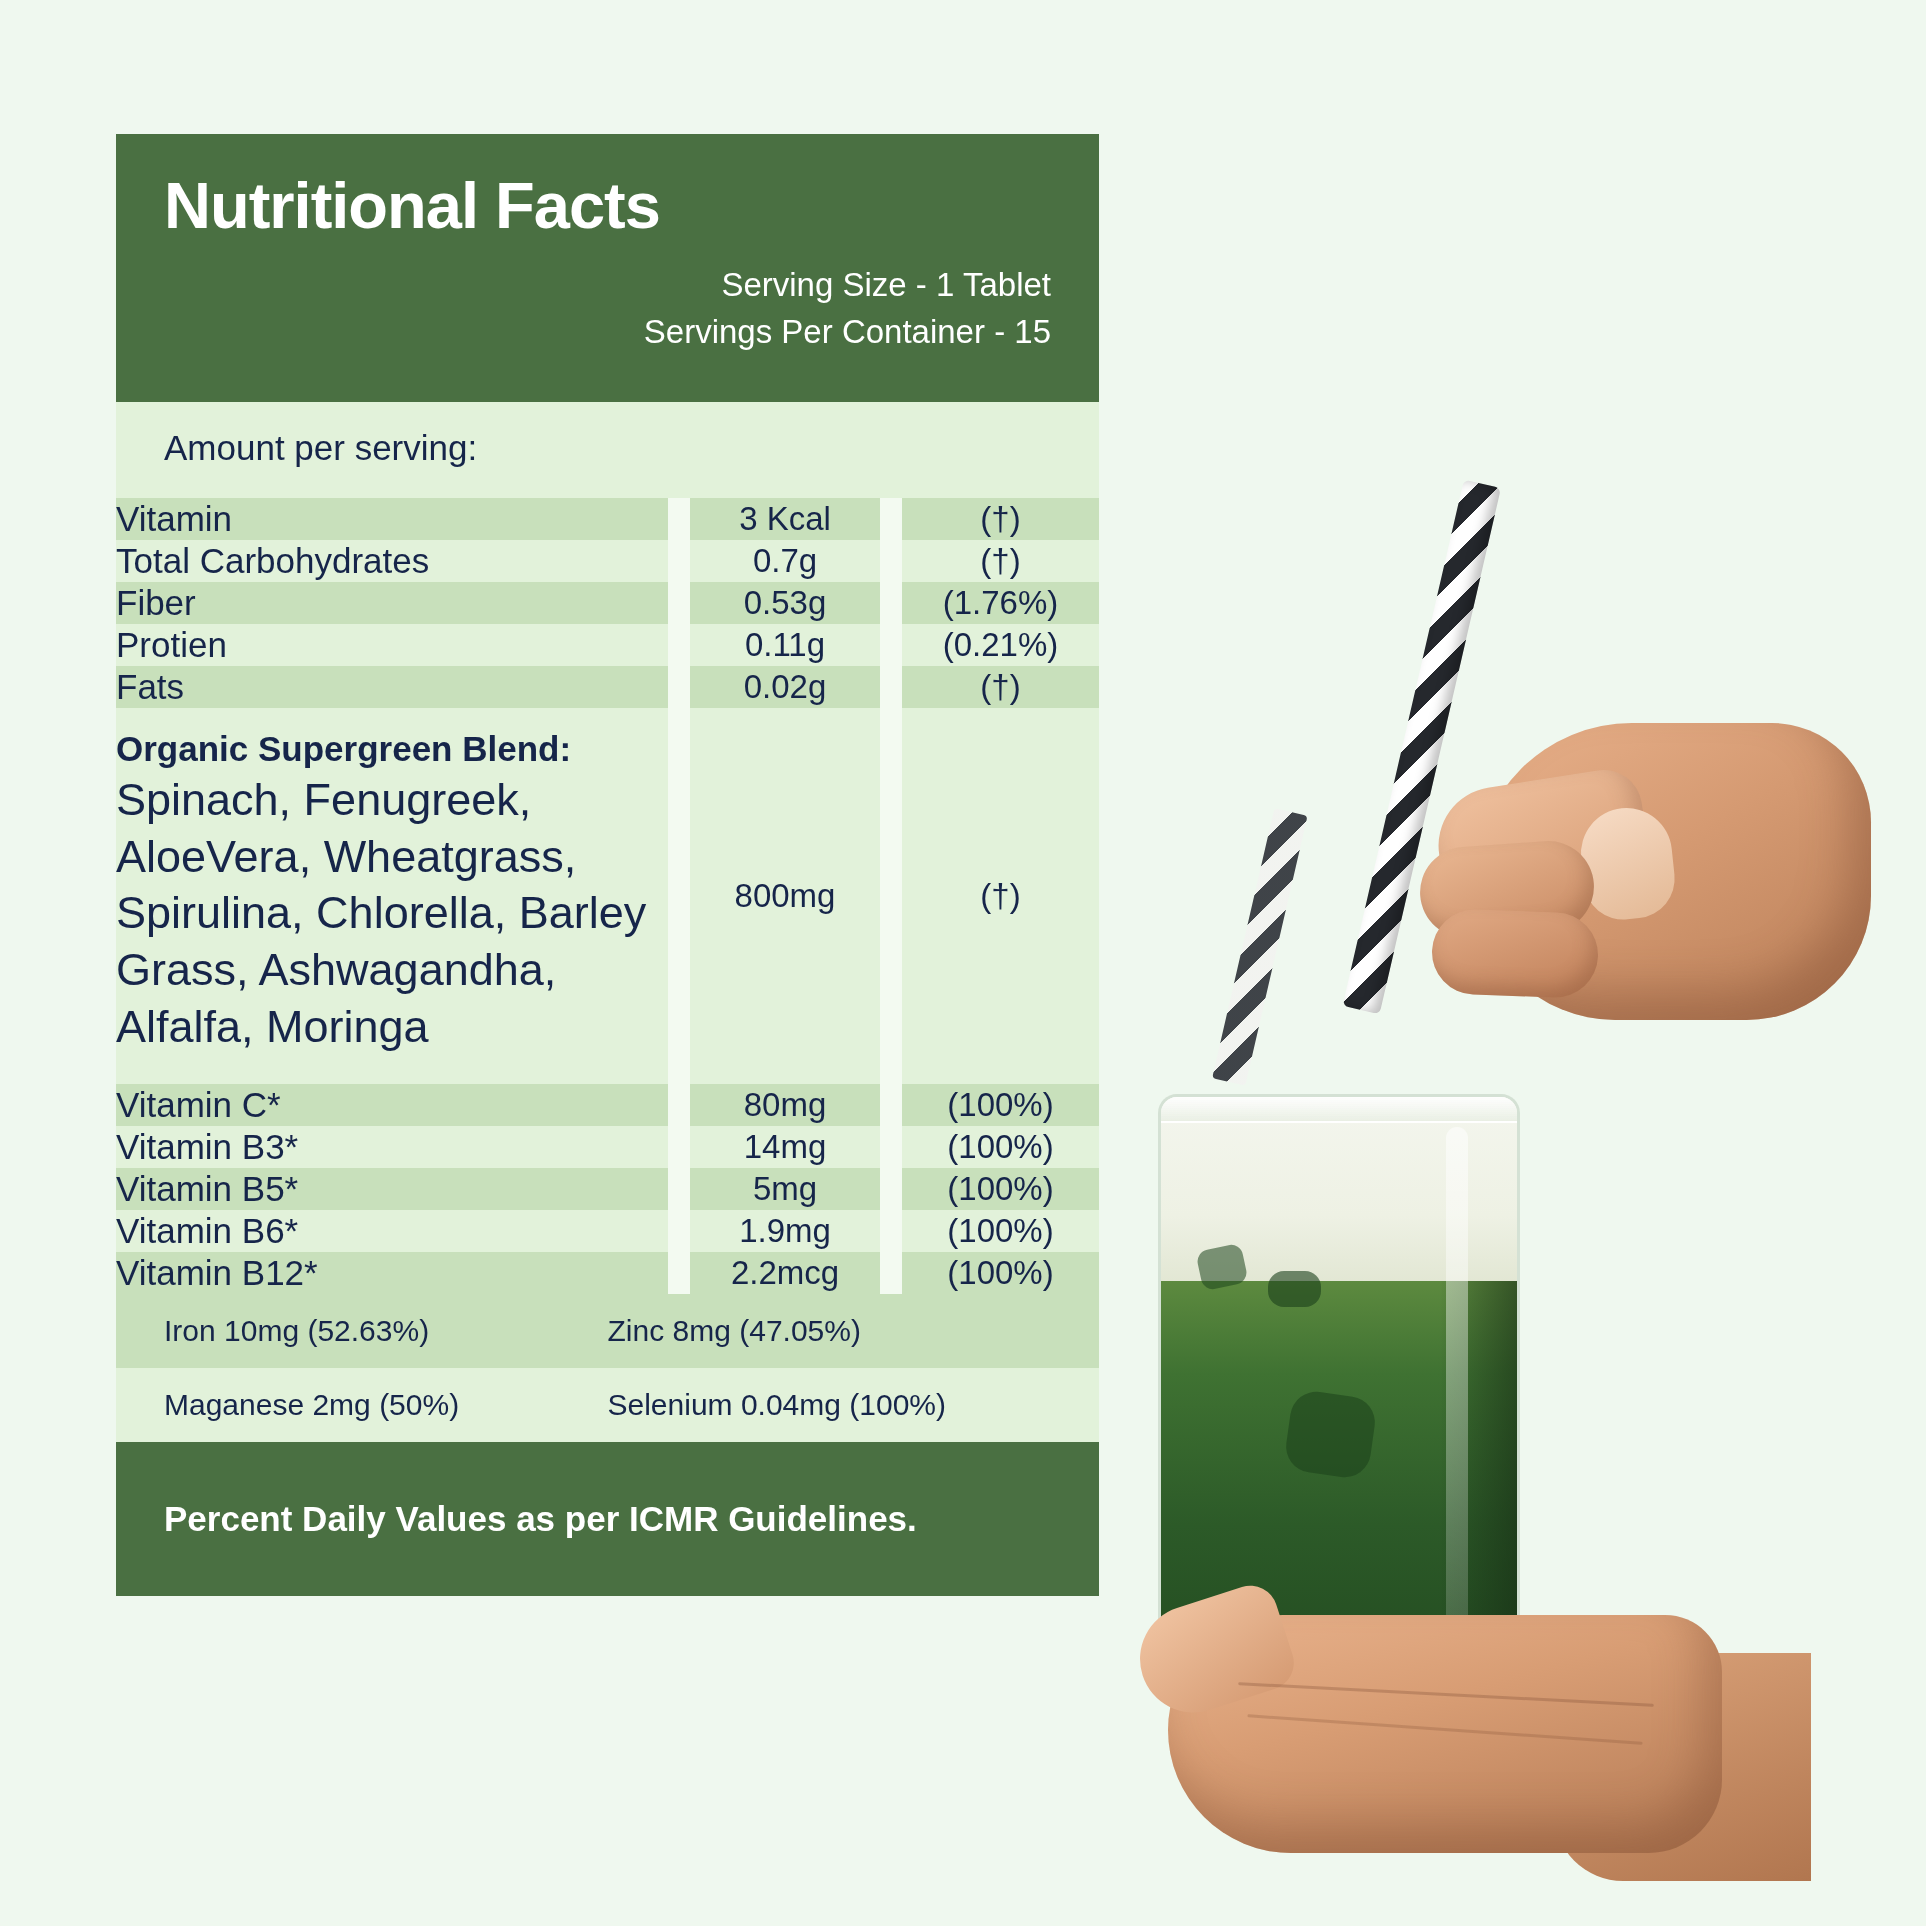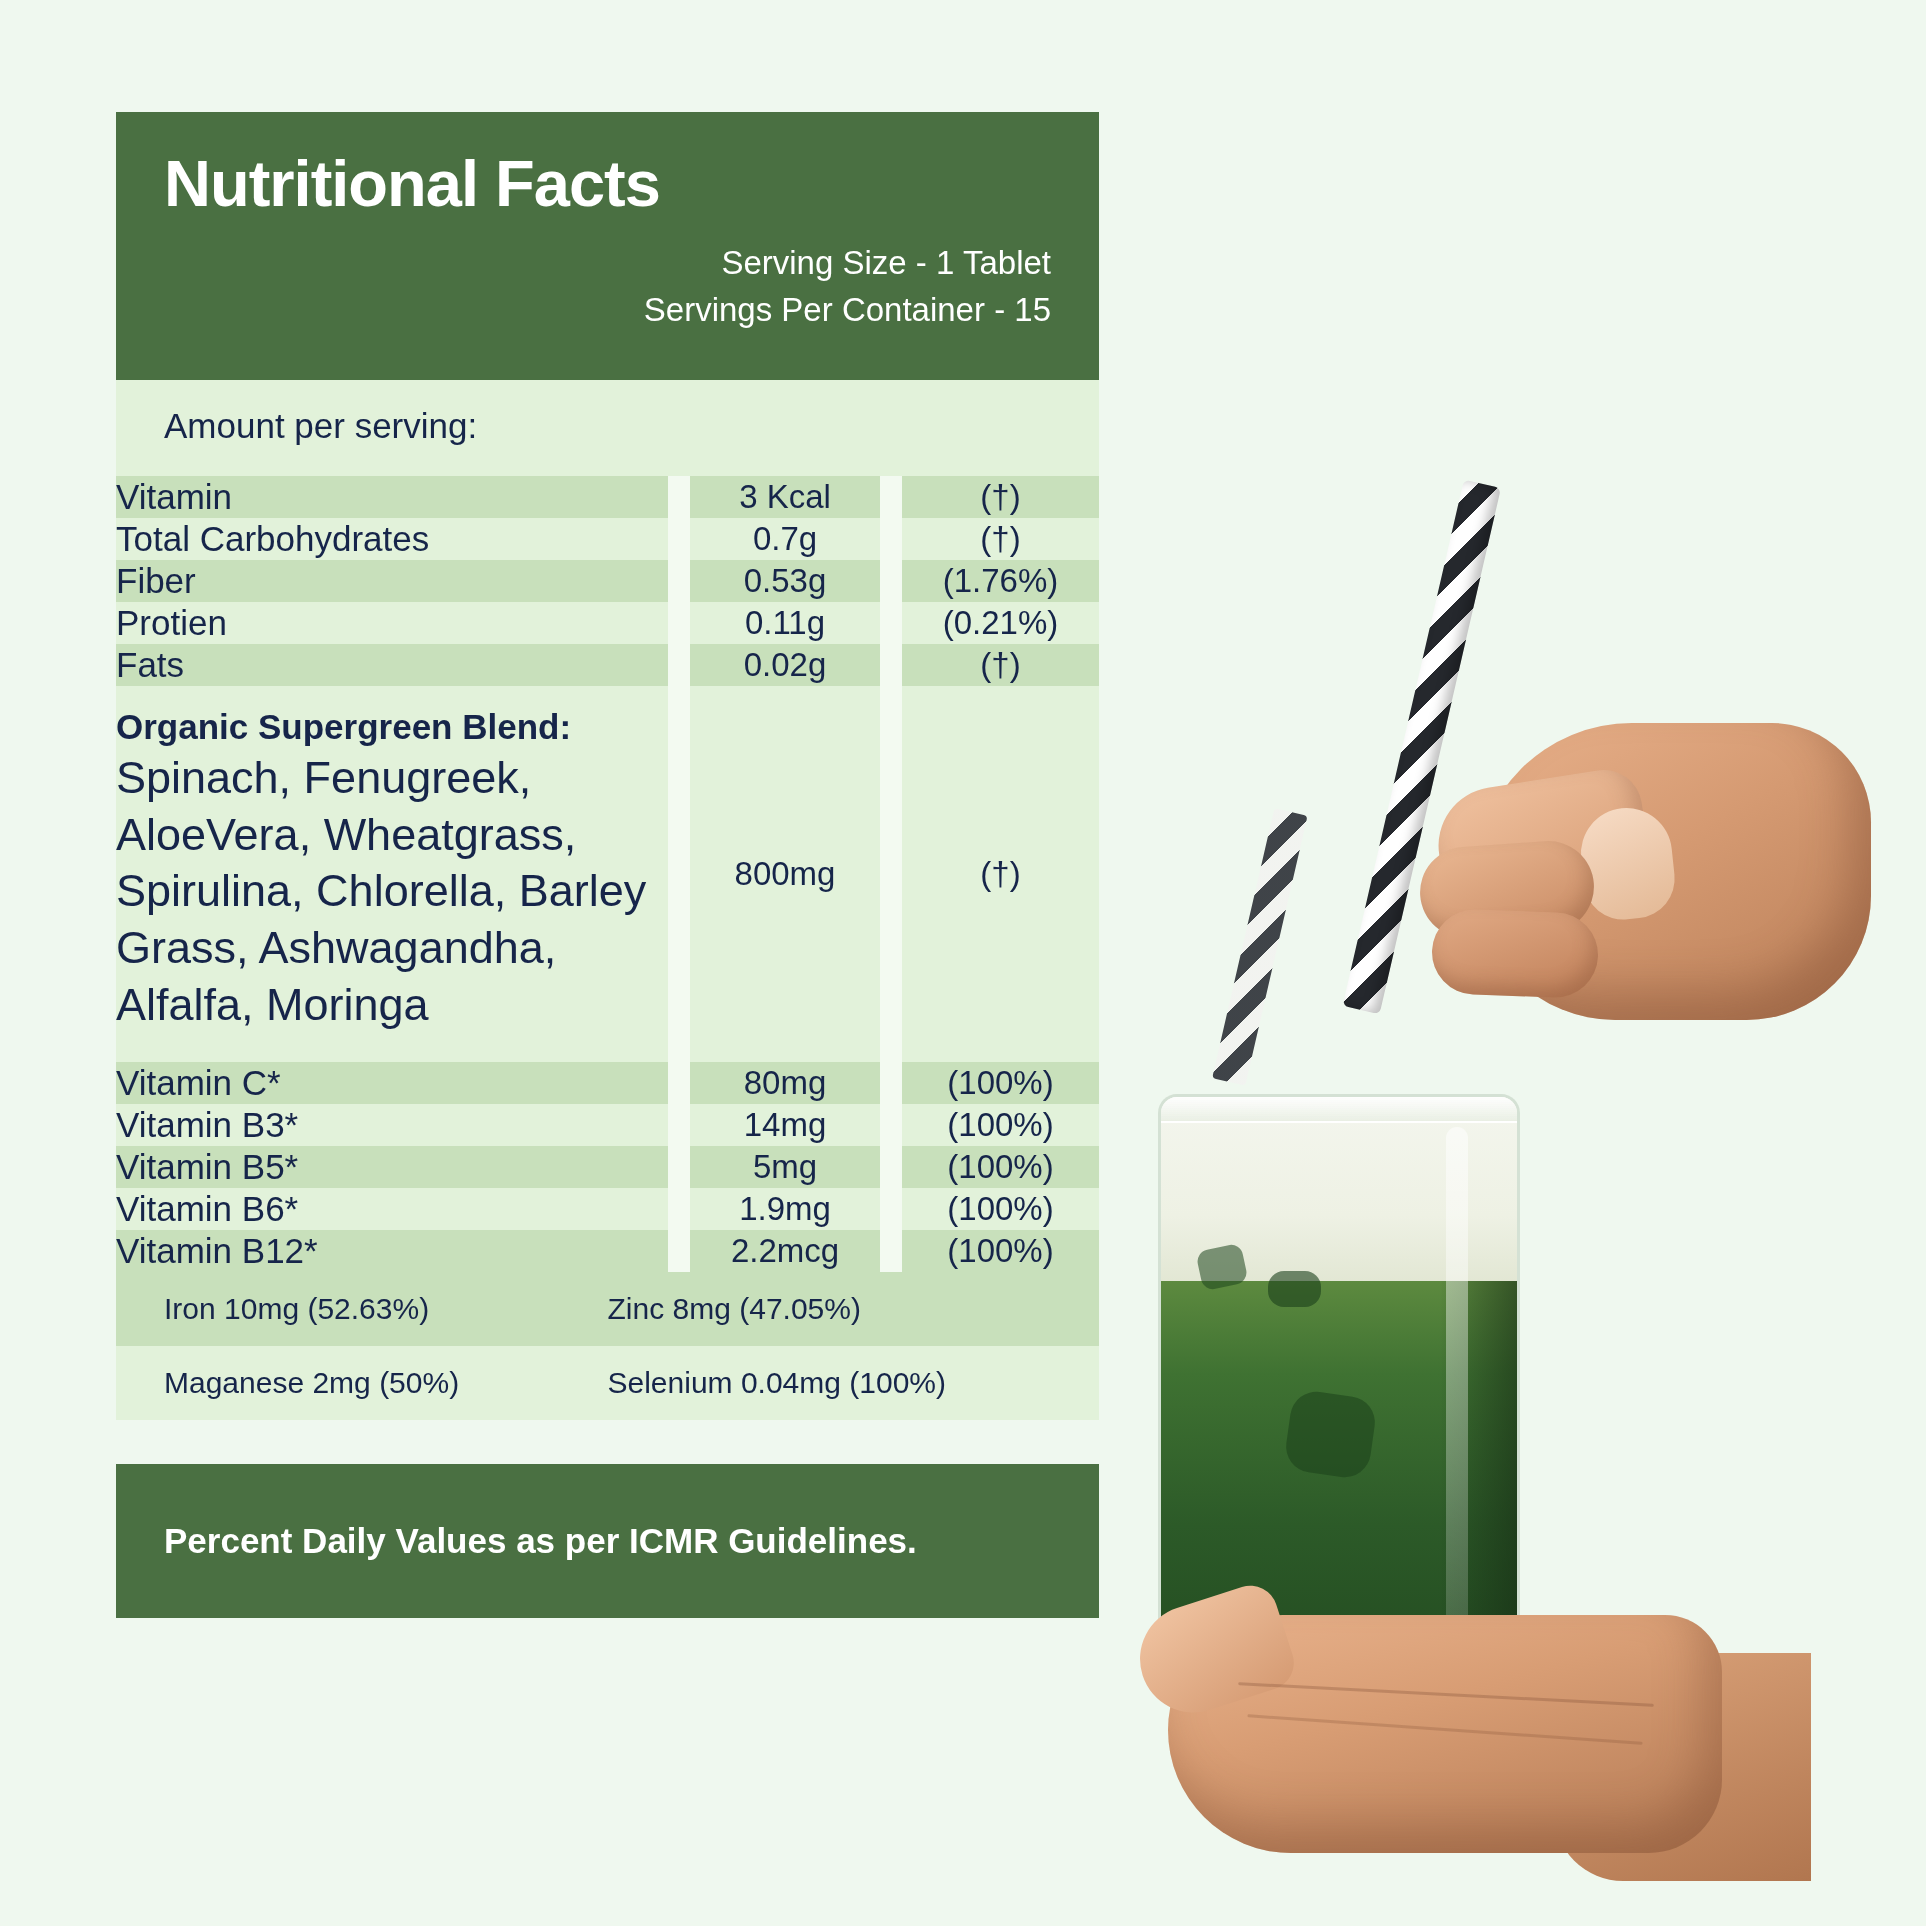--- a/index.html
+++ b/index.html
@@ -7,21 +7,21 @@
   body {
     background:#eff8ef;
     font-family:"Liberation Sans", sans-serif;
     overflow:hidden;
     position:relative;
   }
 
   
   #facts-card{
     position:absolute;
-    left:116px; top:112px;
+    left:116px; top:134px;
     width:983px;
   }
 
   
   .hdr{
     background:#4a7042;
     padding:38px 48px 46px 48px;
   }
   .hdr-title{
     color:#ffffff;
@@ -95,21 +95,20 @@
   .m-left{ width:50%; padding-left:48px !important; }
   .m-right{ width:50%; }
 
   
   .ftr{
     background:#4a7042;
     padding:57px 48px 57px 48px;
     color:#ffffff;
     font-size:35px;
     font-weight:bold;
-    margin-top:44px;
   }
 
   
   #photo{
     position:absolute;
     left:1129px; top:0;
     width:798px; height:1927px;
     overflow:hidden;
   }
 

